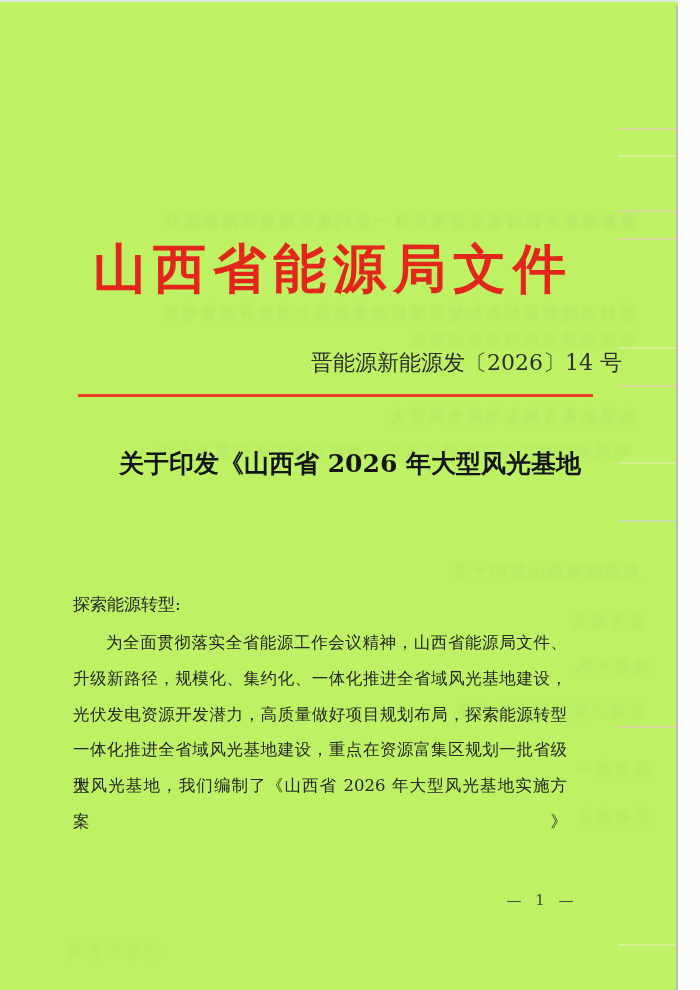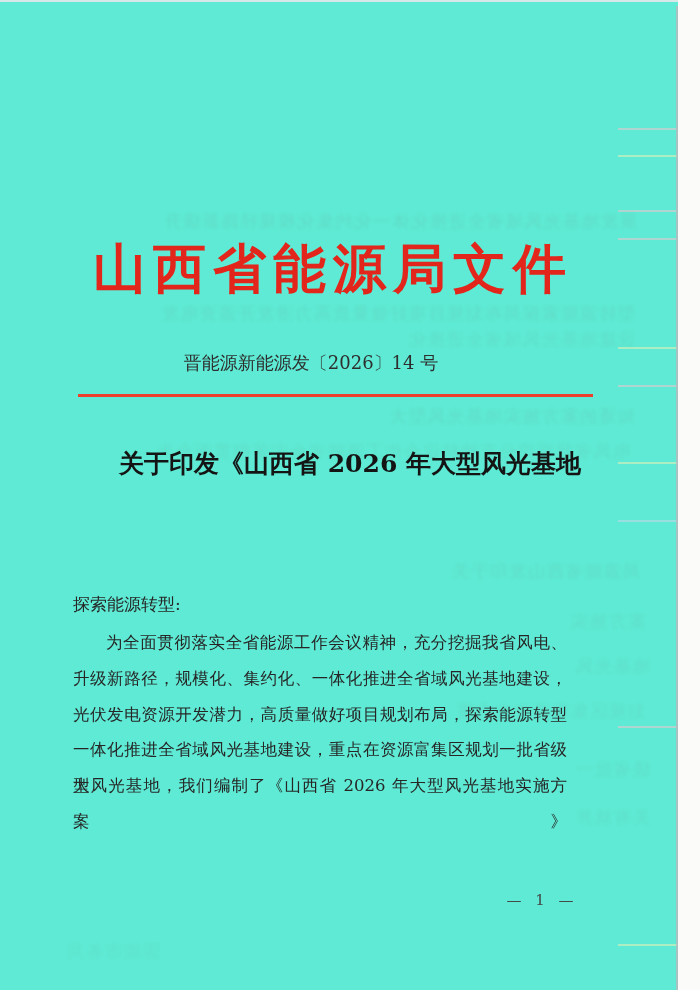--- a/index.html
+++ b/index.html
@@ -3,21 +3,21 @@
 <meta charset="utf-8">
 <style>
   html,body{margin:0;padding:0;}
   body{
     width:700px;height:990px;overflow:hidden;
     background:#fdfdfc;
     font-family:"DejaVu Serif","Liberation Serif",serif;
   }
   .page{
     position:relative;width:700px;height:990px;
-    background:#5eead4;
+    background:#bef264;
   }
   
   .edge-top{
     position:absolute;left:0;top:0;width:700px;height:2px;
     background:#e6e8ea;opacity:.9;
   }
   .edge-right-line{
     position:absolute;left:676px;top:6px;width:2px;height:984px;
     background:#b5babd;opacity:.85;
   }
@@ -39,22 +39,22 @@
   
   .org-header{
     position:absolute;left:0;top:240px;width:666px;
     text-align:center;
     font-size:53px;line-height:56px;font-weight:bold;
     letter-spacing:7px;color:#e3261c;
     white-space:nowrap;
   }
   .doc-number{
     position:absolute;left:0;top:352px;width:622px;
-    text-align:center;
-    font-size:18px;line-height:22px;color:#2e2e2e;
+    text-align:right;
+    font-size:22px;line-height:22px;color:#2e2e2e;
     white-space:nowrap;
   }
   .red-rule{
     position:absolute;left:78px;top:394px;width:515px;height:3px;
     background:#ee3f2c;
   }
   .doc-title{
     position:absolute;left:10px;top:446px;width:680px;
     text-align:center;color:#141414;
     font-size:25px;line-height:36px;font-weight:bold;
@@ -117,21 +117,21 @@
 
   <div class="red-rule" style="background: rgb(238, 63, 44);"></div>
 
   <div class="doc-title">
     <div>关于印发《山西省 2026 年大型风光基地</div>
   </div>
 
   <div class="salutation">探索能源转型:</div>
 
   <div class="body-block" id="body-lines">
-      <div class="body-line indent">为全面贯彻落实全省能源工作会议精神，充分挖掘我省风电、</div>
+      <div class="body-line indent">为全面贯彻落实全省能源工作会议精神，山西省能源局文件、</div>
       <div class="body-line">升级新路径，规模化、集约化、一体化推进全省域风光基地建设，</div>
       <div class="body-line">光伏发电资源开发潜力，高质量做好项目规划布局，探索能源转型</div>
       <div class="body-line">一体化推进全省域风光基地建设，重点在资源富集区规划一批省级大</div>
       <div class="body-line">型风光基地，我们编制了《山西省 2026 年大型风光基地实施方案》</div>
     </div>
 
   <div class="page-number">— 1 —</div>
 
   <div class="edge-top"></div>
   <div class="edge-right-strip"></div>

